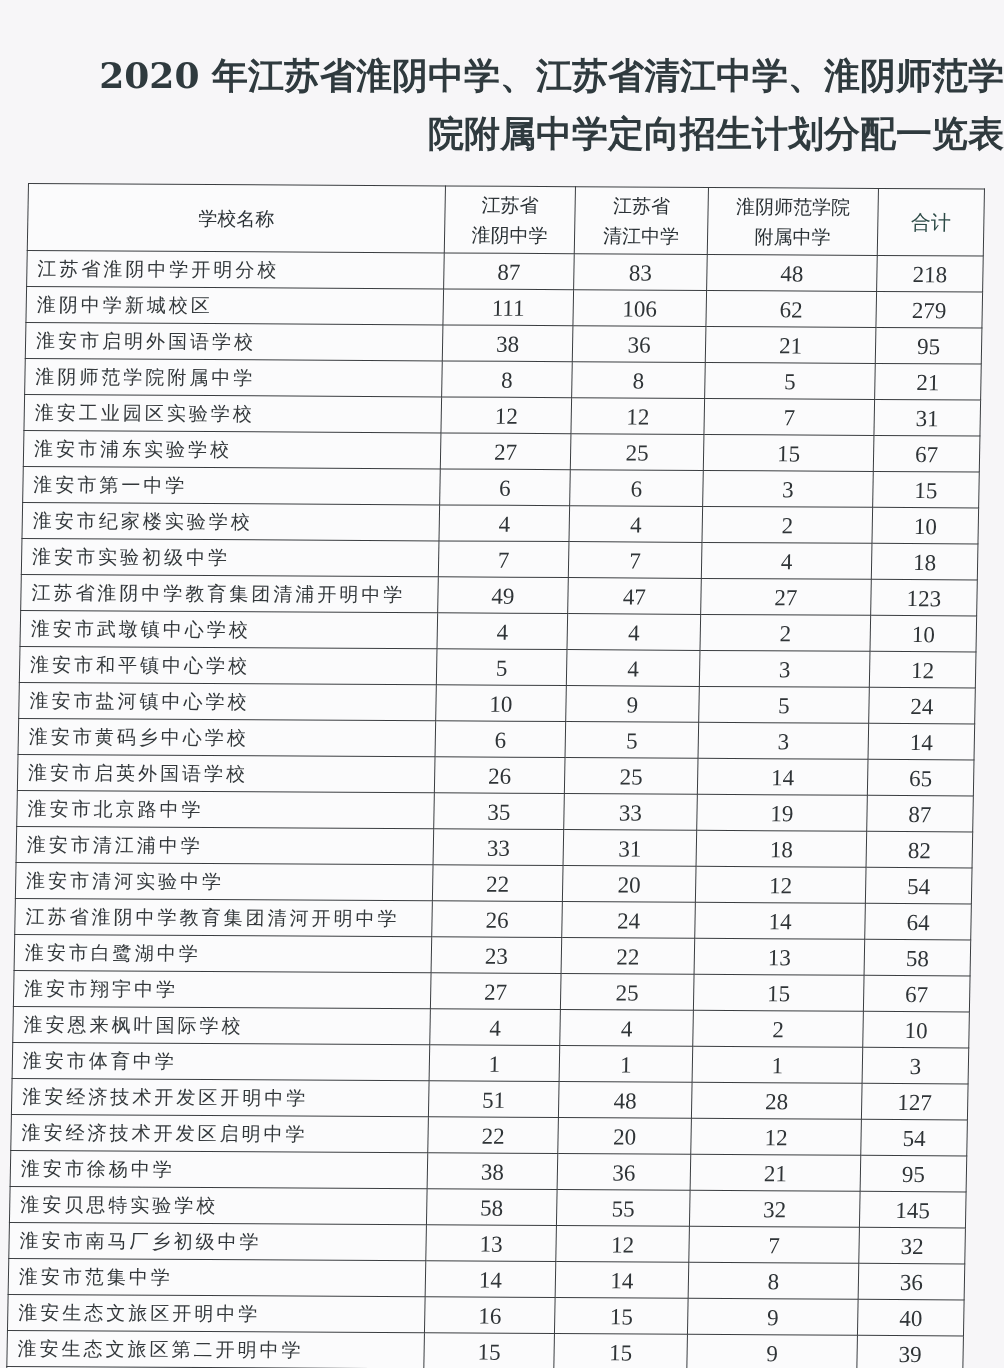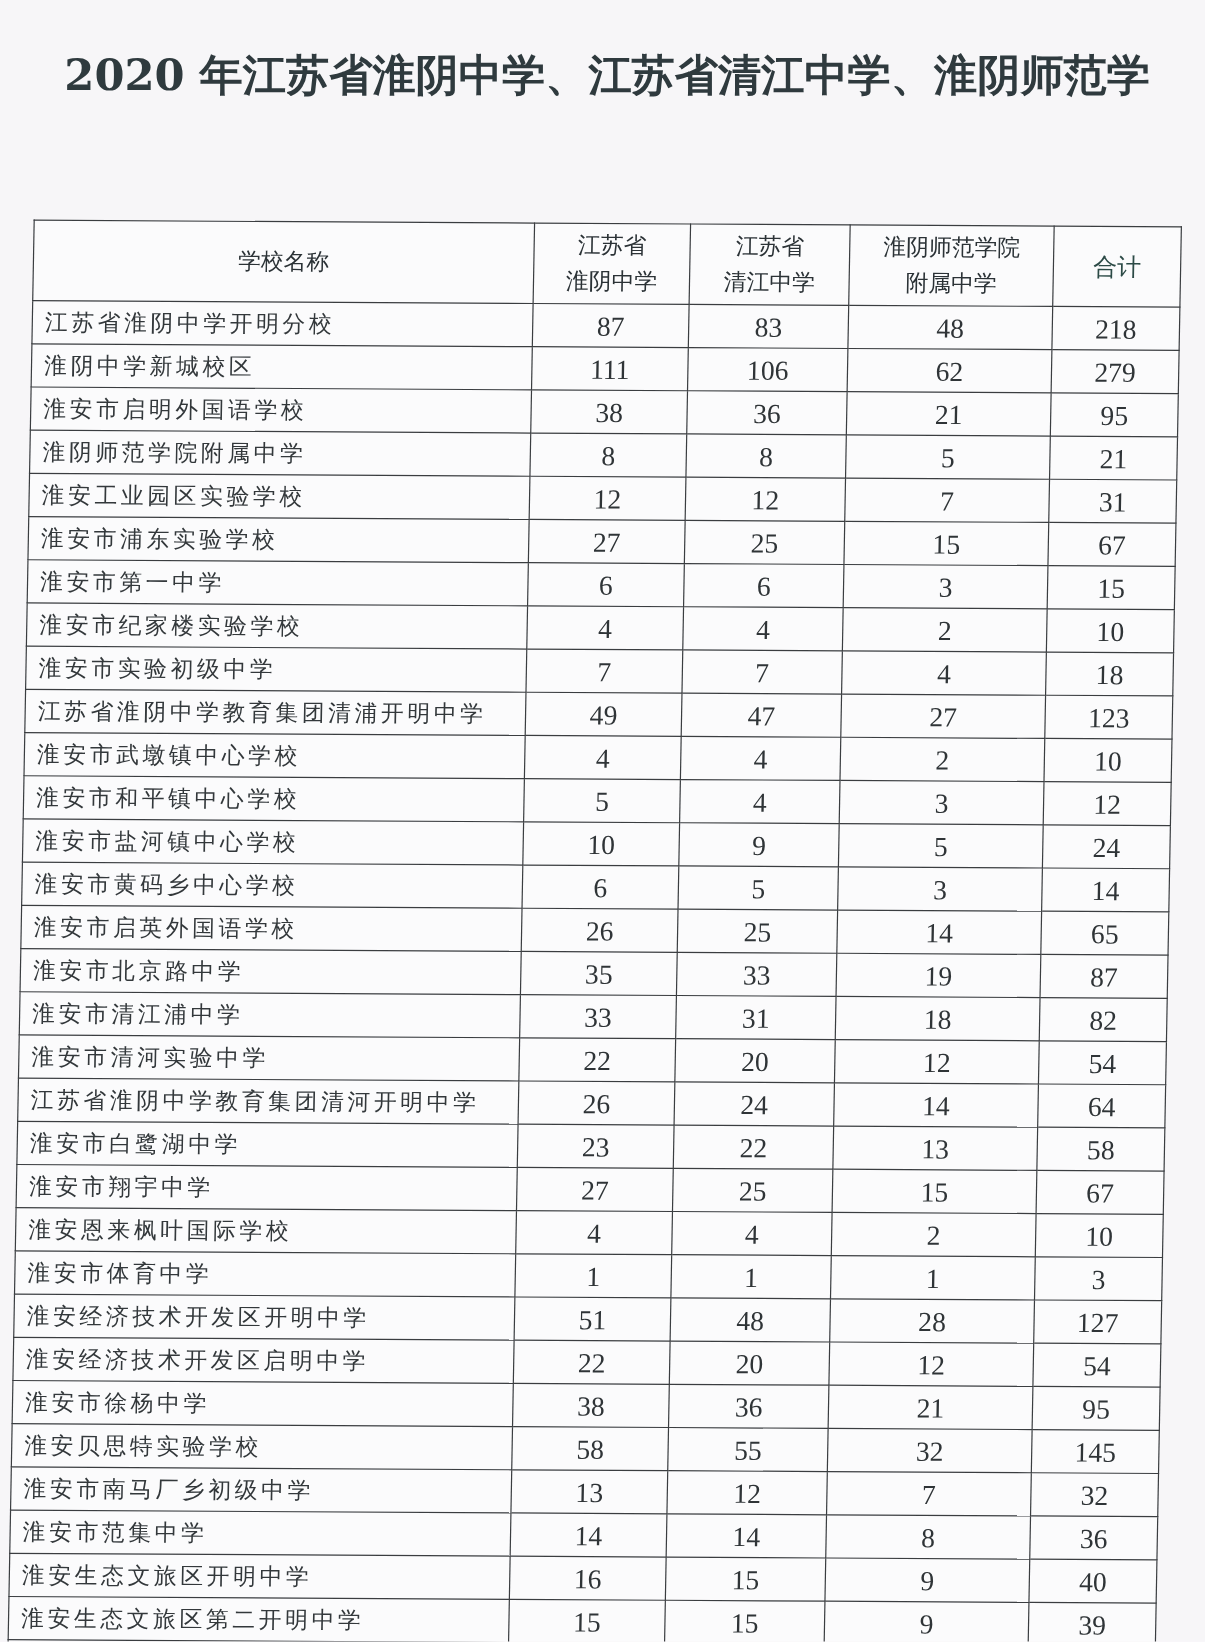--- a/index.html
+++ b/index.html
@@ -11,23 +11,23 @@
       width: 1004px;
       height: 1368px;
       position: relative;
       overflow: hidden;
       font-family: "DejaVu Serif", "Liberation Serif", serif;
       color: #2a2f33;
     }
     .page-title {
       position: absolute;
       left: 0;
-      top: 10px;
+      top: 22px;
       width: 1004px;
-      text-align: center;
+      text-align: right;
       font-family: "DejaVu Serif", "Liberation Serif", serif;
       font-weight: bold;
       font-size: 36px;
       line-height: 58px;
       color: #2f3a3e;
       letter-spacing: 0px;
     }
     .page-title .line { display: block; white-space: nowrap; }
     .page-title .line1 { padding-left: 8px; }
 
@@ -91,20 +91,21 @@
       letter-spacing: 2px;
       padding-left: 0;
       font-family: "DejaVu Sans", "Liberation Sans", sans-serif;
     }
   </style>
 </head>
 <body>
 
 <h1 class="page-title">
   <span class="line line1">2020 年江苏省淮阴中学、江苏省清江中学、淮阴师范学</span>
+  <span class="line line2">院附属中学定向招生计划分配一览表</span>
 </h1>
 
 <div class="table-wrap">
   <table>
     <colgroup>
       <col class="c-name">
         <col class="c-a">
         <col class="c-b">
         <col class="c-c">
         <col class="c-d">

